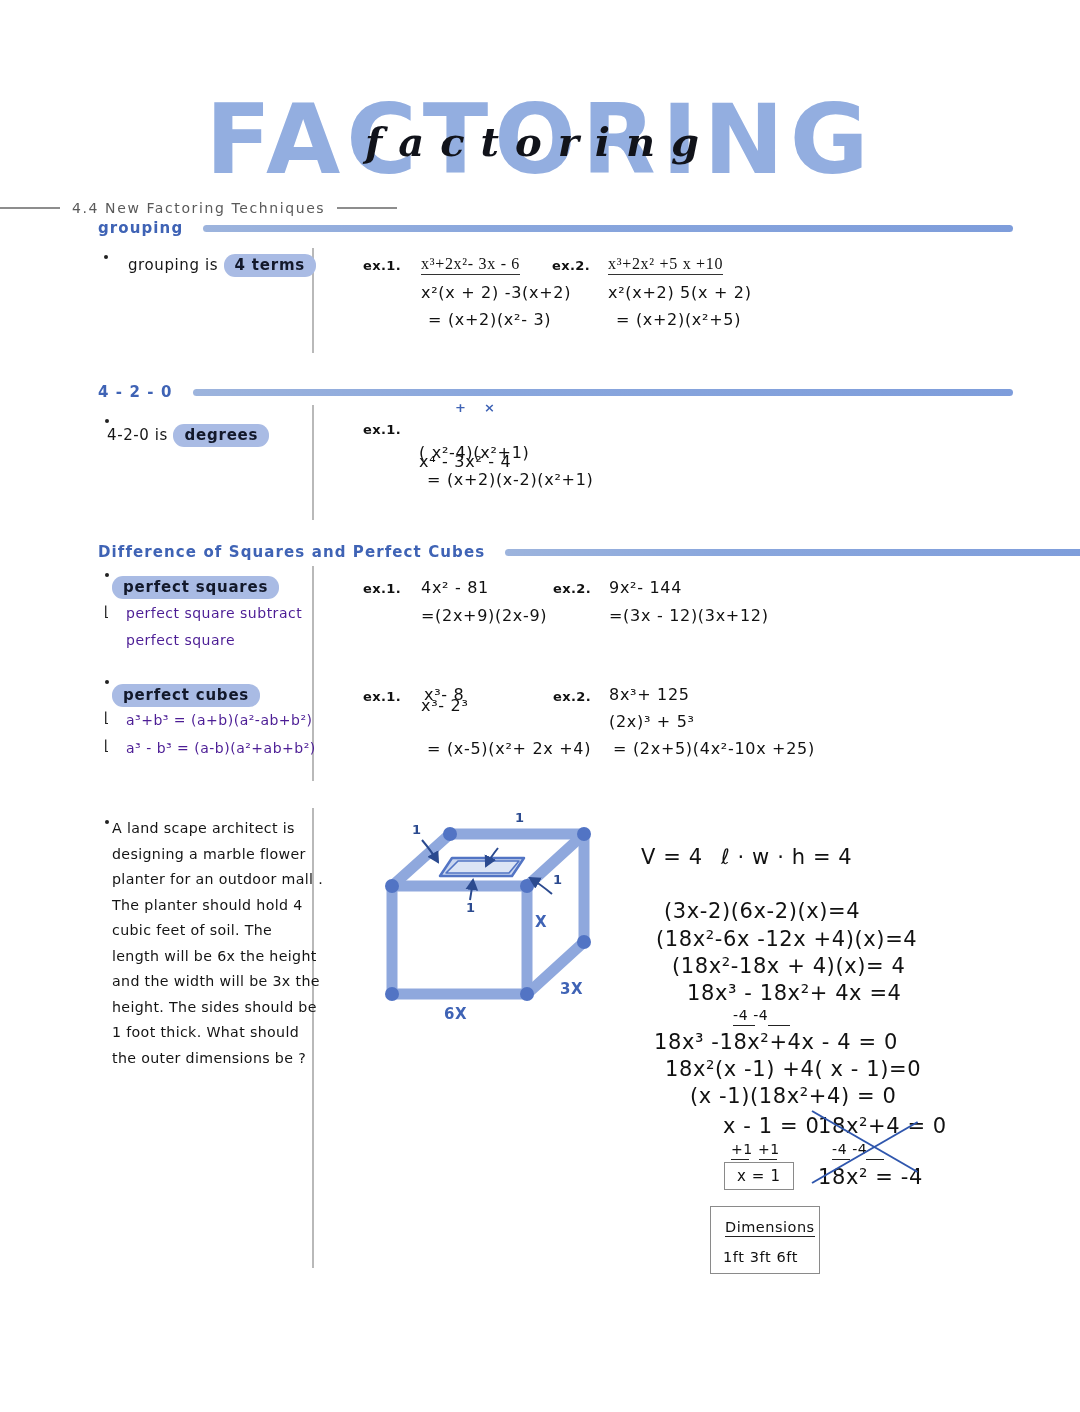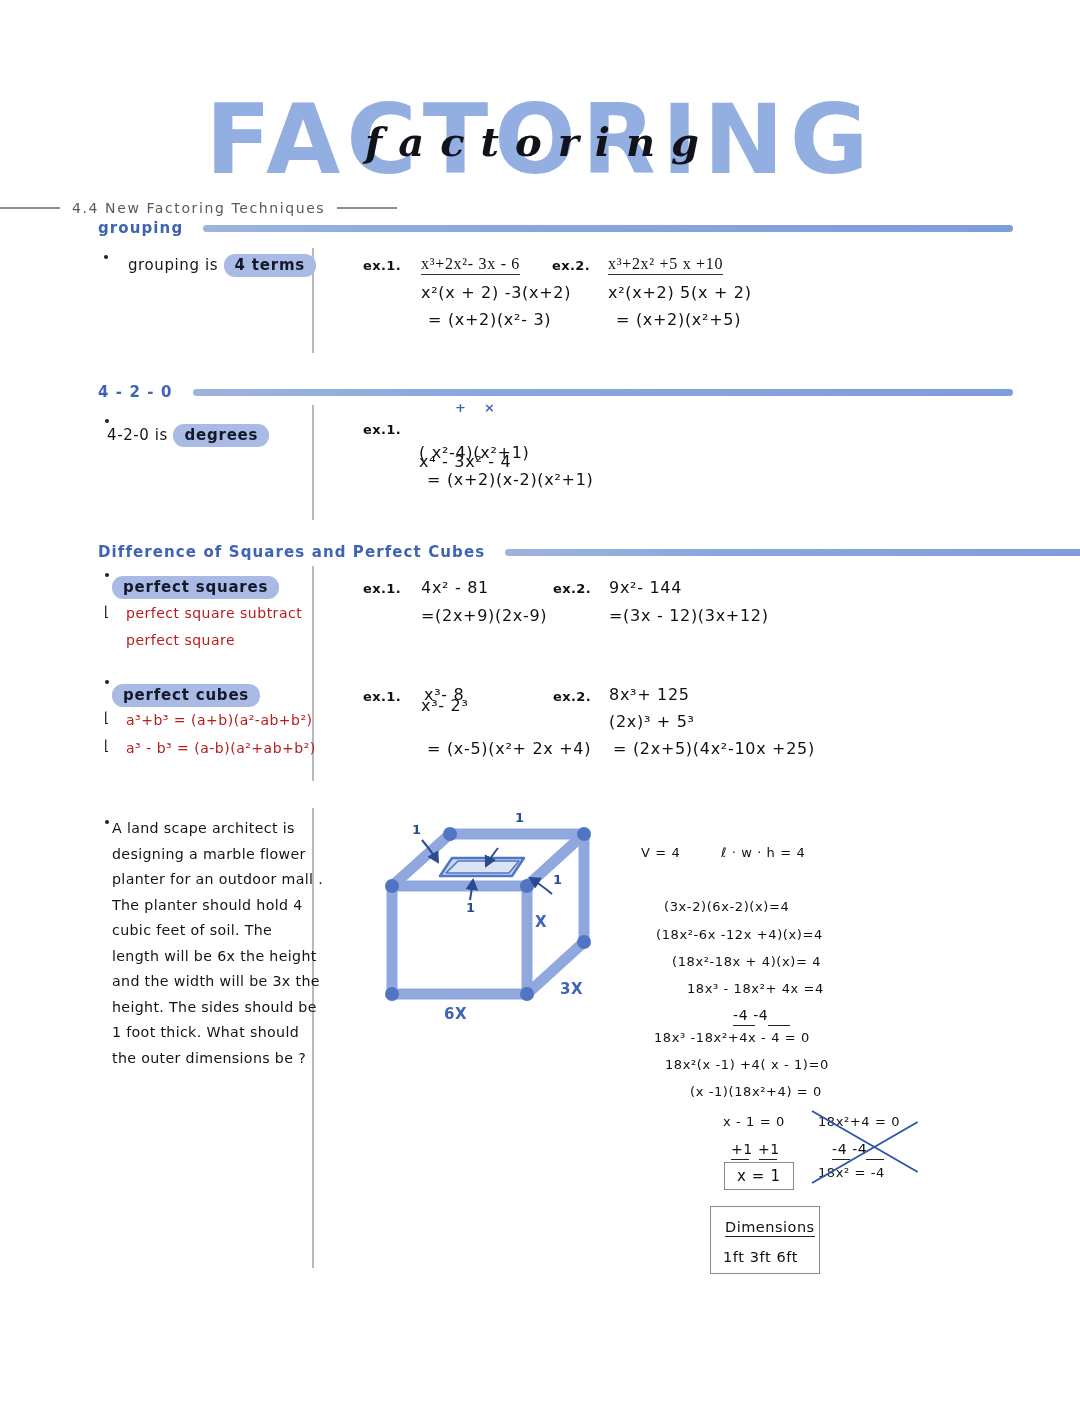--- a/index.html
+++ b/index.html
@@ -69,21 +69,21 @@
     white-space:nowrap;
   }
   .pill{
     display:inline-block;
     background:#a9bbe4;
     border-radius:11px;
     padding:2px 11px 3px 11px;
     color:#12182a; font-weight:bold; letter-spacing:.8px;
   }
   .arrow-sub{
-    position:absolute; font-size:14px; color:#b91c1c; letter-spacing:.5px;
+    position:absolute; font-size:14px; color:#4c1d95; letter-spacing:.5px;
     white-space:nowrap;
   }
   .hook{ position:absolute; font-size:14px; color:#222; }
 
   
   .exlabel{
     position:absolute; font-size:13px; font-weight:bold; letter-spacing:.4px; color:#111;
   }
   .eq{
     position:absolute; font-size:16px; letter-spacing:.7px; color:#111;
@@ -101,21 +101,21 @@
 
   
   .diagram{ position:absolute; left:372px; top:800px; width:250px; height:240px; }
   .diagram svg{ display:block; }
   .dlabel{
     position:absolute; font-size:15px; font-weight:bold; color:#3f63b5; letter-spacing:.6px;
   }
   .dlabel.small{ font-size:13px; font-weight:bold; color:#2b4a8f; }
 
   
-  .work{ position:absolute; font-size:13px; letter-spacing:.6px; color:#111; white-space:nowrap; }
+  .work{ position:absolute; font-size:21px; letter-spacing:.6px; color:#111; white-space:nowrap; }
   .strike-line{ position:absolute; background:#2f56ad; height:2px; transform-origin:left center; }
   .boxed{
     position:absolute; border:1.5px solid #8a8a8a; padding:4px 12px;
     font-size:15px; letter-spacing:.6px; color:#111; background:#fff;
   }
   .ansbox{
     position:absolute; left:710px; top:1206px; width:108px; height:66px;
     border:1.5px solid #8a8a8a; background:#fff;
   }
   .ansbox .ttl{

